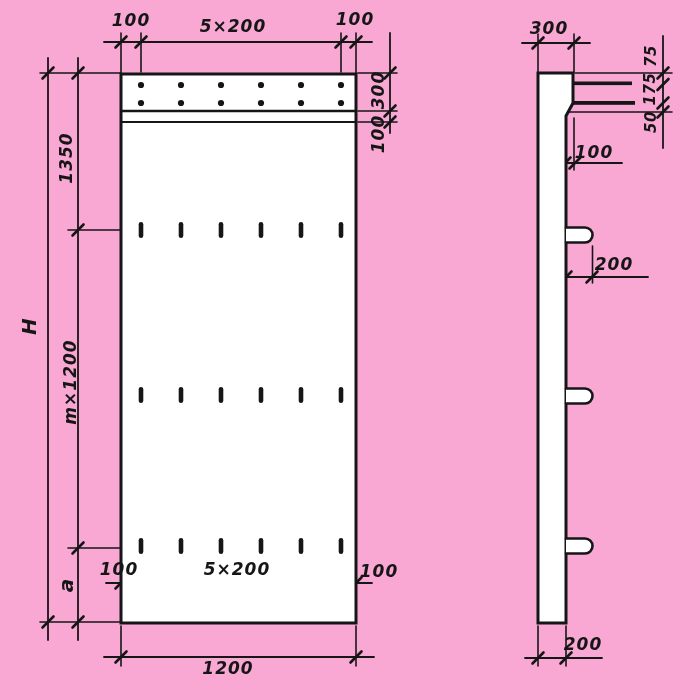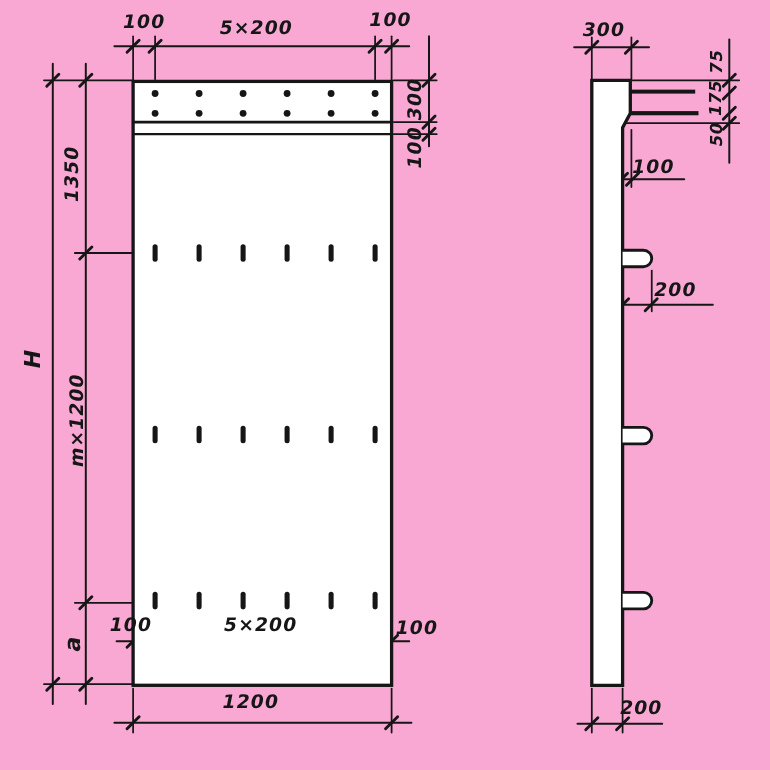--- a/index.html
+++ b/index.html
@@ -178,21 +178,21 @@
 <div class="lbl" style="left:355px;top:19px">100</div>
 <div class="lbl rot" style="left:378px;top:90px">300</div>
 <div class="lbl rot" style="left:378px;top:134px">100</div>
 <div class="lbl rot big" style="left:29px;top:326px">H</div>
 <div class="lbl rot" style="left:66px;top:158px">1350</div>
 <div class="lbl rot" style="left:70px;top:382px">m×1200</div>
 <div class="lbl rot big" style="left:66px;top:585px">a</div>
 <div class="lbl" style="left:119px;top:569px">100</div>
 <div class="lbl" style="left:237px;top:569px">5×200</div>
 <div class="lbl" style="left:379px;top:571px">100</div>
-<div class="lbl" style="left:228px;top:639px">1200</div>
+<div class="lbl" style="left:228px;top:668px">1200</div>
 
 <div class="lbl" style="left:549px;top:28px">300</div>
 <div class="lbl rot sm" style="left:651px;top:56px">75</div>
 <div class="lbl rot sm" style="left:650px;top:89px">175</div>
 <div class="lbl rot sm" style="left:651px;top:122px">50</div>
 <div class="lbl" style="left:594px;top:152px">100</div>
 <div class="lbl" style="left:614px;top:264px">200</div>
 <div class="lbl" style="left:583px;top:644px">200</div>
 
 </div>

